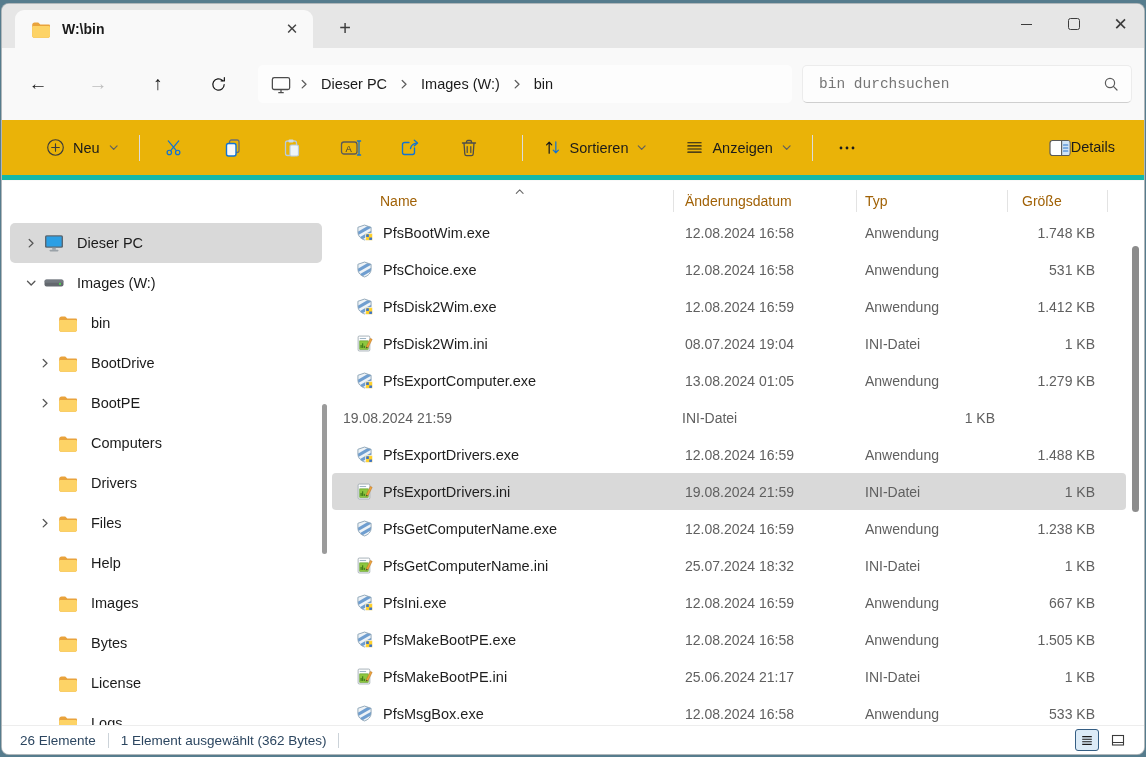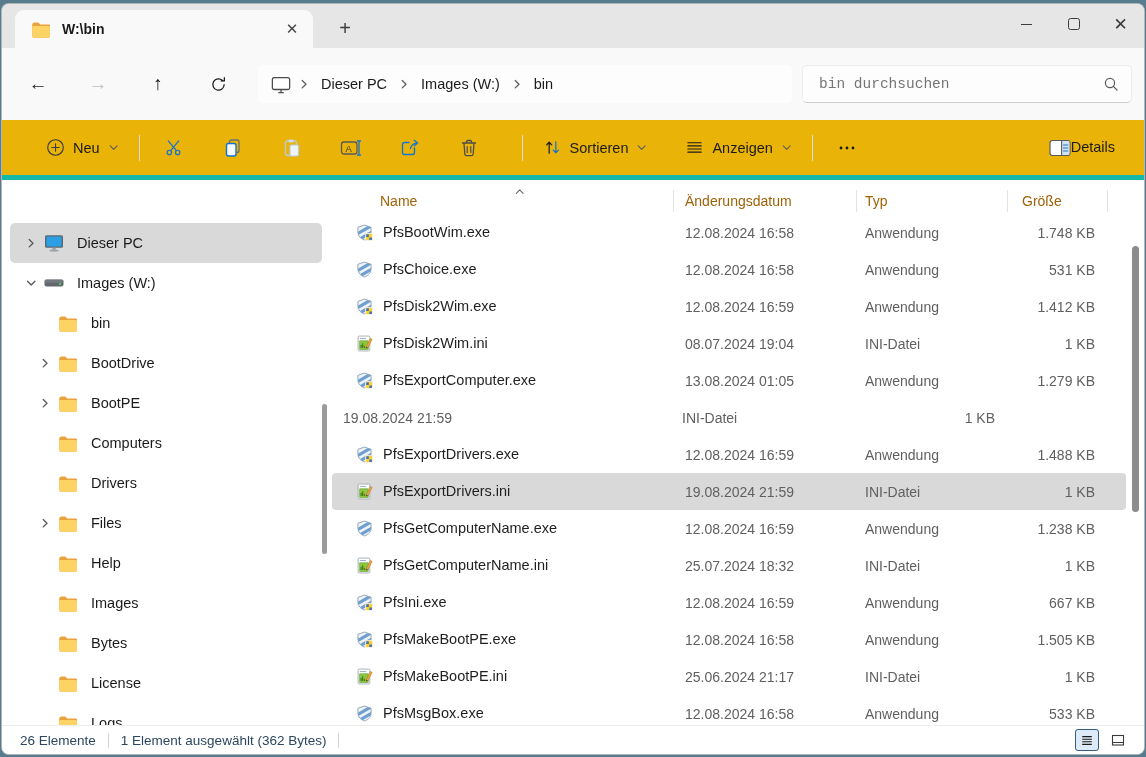--- a/index.html
+++ b/index.html
@@ -61,21 +61,21 @@
            font-size:14px;color:#a16207;}
   .lheader .hcell{border-right:1px solid #e3e3e3;height:22px;display:flex;align-items:center;box-sizing:border-box;}
   .h-name{padding-left:48px;}
   .h-date{padding-left:11px;}
   .h-type{padding-left:8px;}
   .h-size{padding-left:14px;}
   .sort-caret{position:absolute;left:182px;top:-4px;width:11px;height:11px;color:#6a6a6a;}
   .rows{position:absolute;left:0;top:33px;right:18px;}
   .row{display:grid;grid-template-columns:342px 183px 151px 100px;height:37px;align-items:center;border-radius:4px;}
   .row.selected{background:#d9d9d9;}
-  .c-name{display:flex;gap:10px;padding-left:24px;font-size:14.5px;color:#1f1f1f;white-space:nowrap;}
+  .c-name{display:flex;align-items:center;gap:10px;padding-left:24px;font-size:14.5px;color:#1f1f1f;white-space:nowrap;}
   .c-name svg{flex:0 0 17px;}
   .c-date{padding-left:11px;font-size:14px;color:#606060;}
   .c-type{padding-left:8px;font-size:14px;color:#606060;}
   .c-size{text-align:right;padding-right:13px;font-size:14px;color:#606060;}
   .list-scroll{position:absolute;right:5px;top:65px;width:7px;height:266px;background:#8c8c8c;border-radius:4px;}
   
   .statusbar{position:absolute;left:0;right:0;bottom:0;height:29px;background:#fff;border-top:1px solid #ededed;
              display:flex;align-items:center;padding:0 14px 0 18px;box-sizing:border-box;font-size:13.5px;color:#2c4660;}
   .sb-sep{width:1px;height:15px;background:#ccd3d9;margin:0 12px;}
   .sb-spacer{flex:1;}

